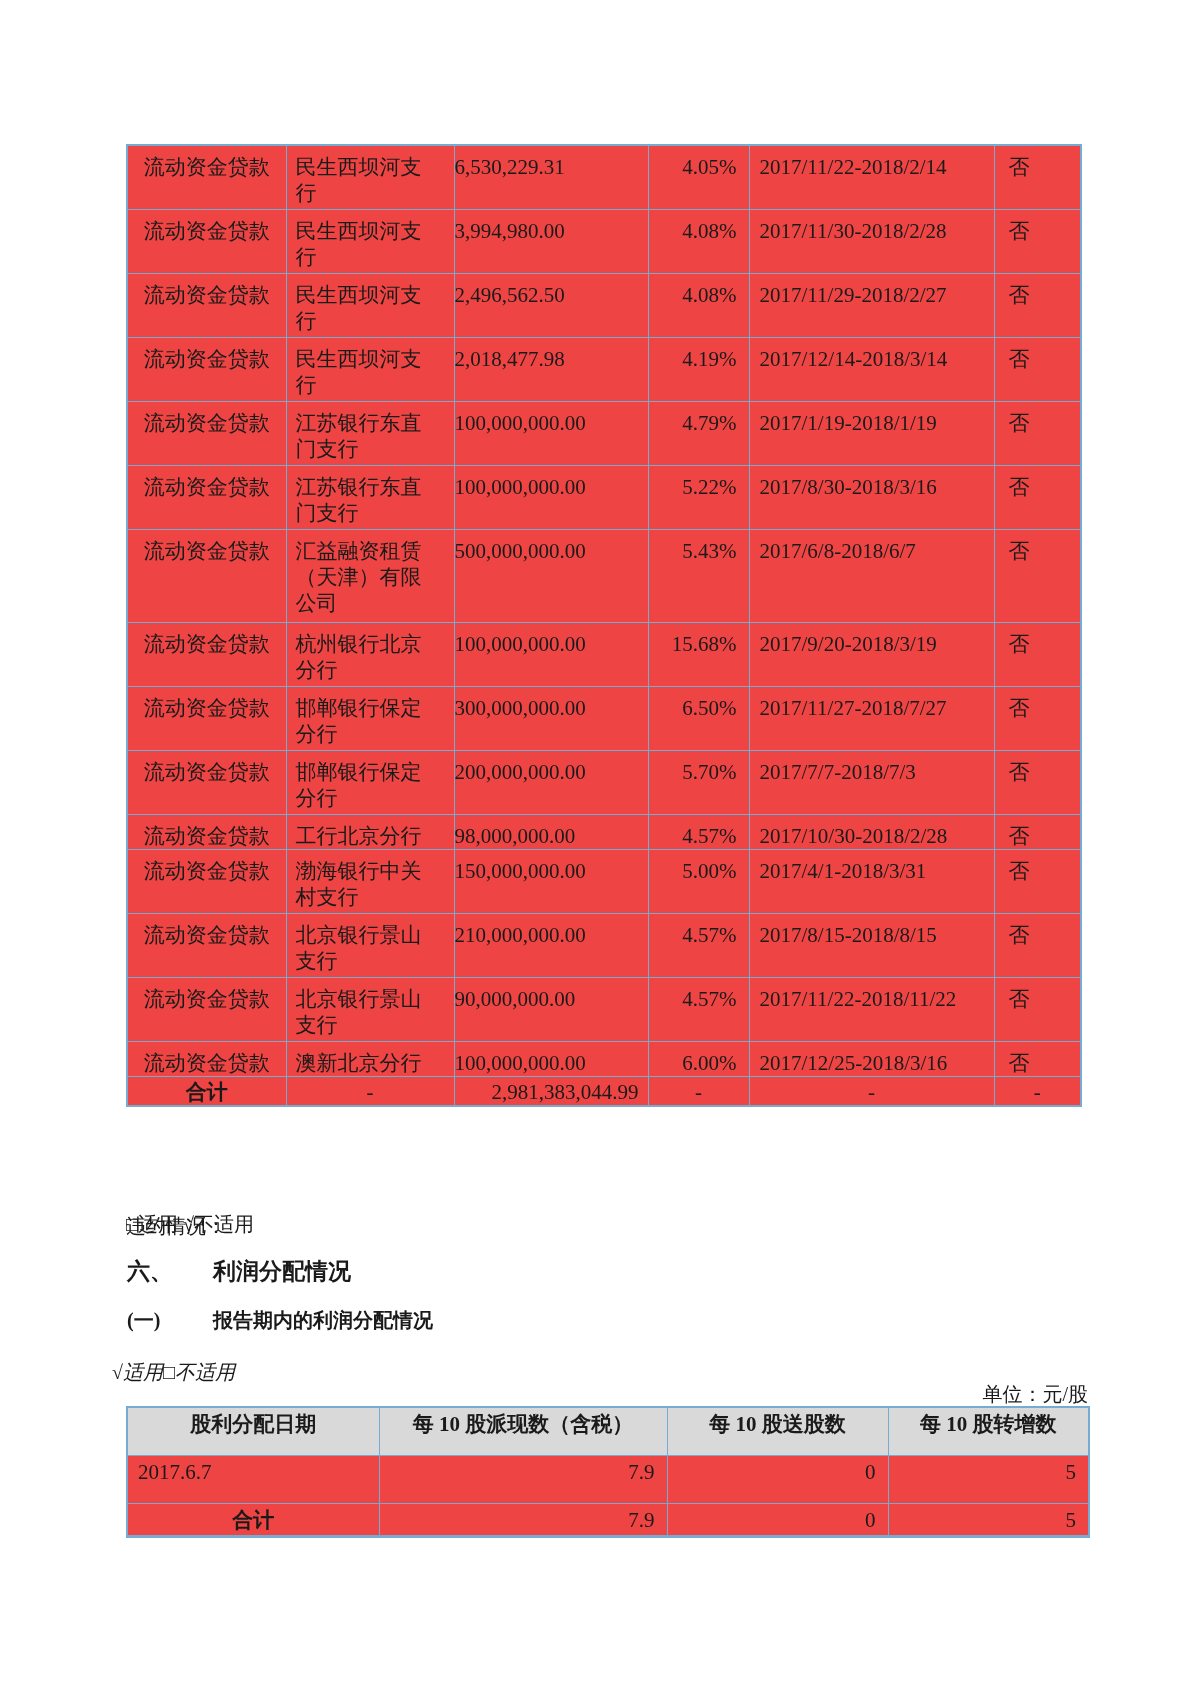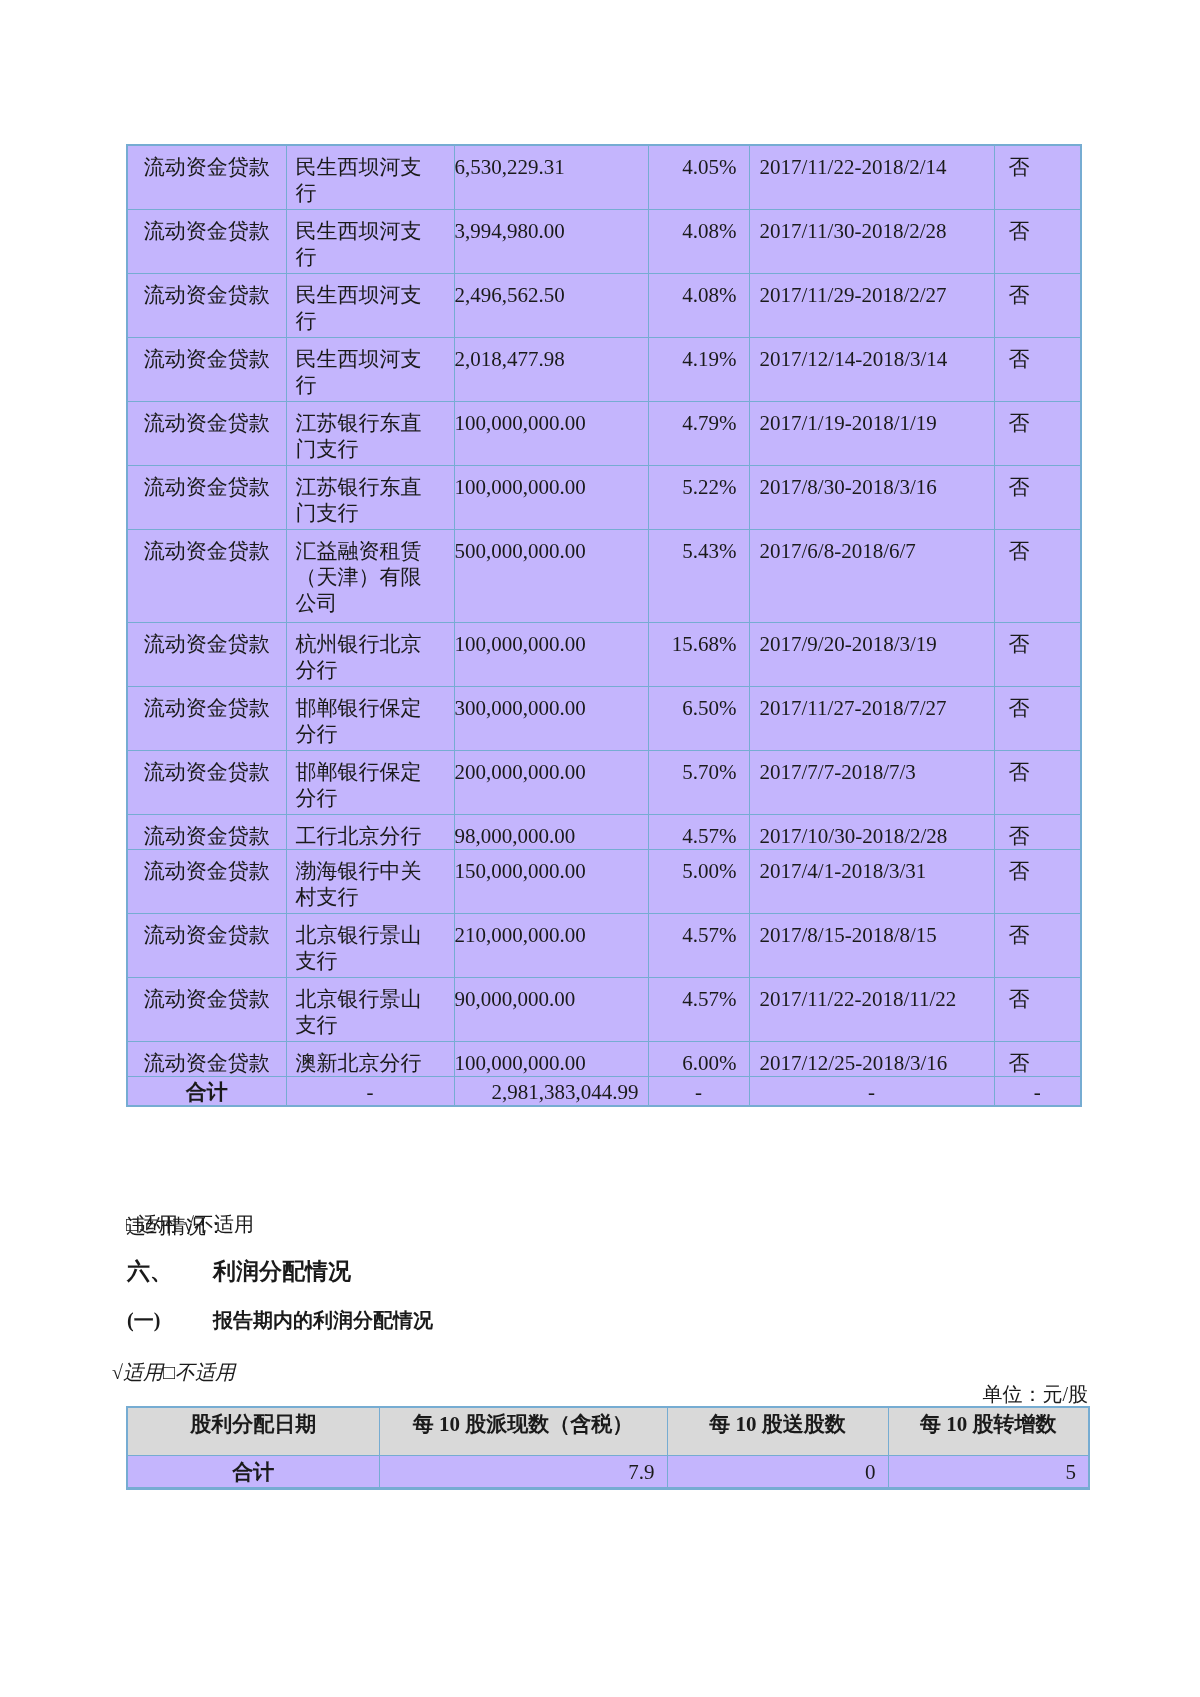--- a/index.html
+++ b/index.html
@@ -3,21 +3,21 @@
 <meta charset="utf-8">
 <style>
   html,body{margin:0;padding:0;}
   body{
     width:1200px;height:1697px;position:relative;
     background:var(--page_bg,#ffffff);
     color:var(--text,#1a1a1a);
     font-family:"Liberation Serif","DejaVu Serif",serif;
     overflow:hidden;
   }
-  table{border-collapse:collapse;table-layout:fixed;position:absolute;background:#c4b5fd;}
+  table{border-collapse:collapse;table-layout:fixed;position:absolute;background:#ef4444;}
 
   
   .loan-table{left:126px;top:144px;width:954px;border:2px solid var(--table_border,#76ACD2);}
   .loan-table td{
     border:1px solid var(--table_border,#76ACD2);
     vertical-align:top;font-size:21px;line-height:26px;padding:8px 0 0 0;
     overflow:hidden;white-space:normal;
   }
   tr.h1{height:34px;} tr.h2{height:64px;} tr.h3{height:93px;} tr.ht{height:30px;}
   .c-type{text-align:center;}
@@ -220,20 +220,26 @@
       <col style="width:221px">
       <col style="width:201px">
   </colgroup>
   <tbody>
     <tr class="dt-head">
       <td>股利分配日期</td>
       <td>每 10 股派现数（含税）</td>
       <td>每 10 股送股数</td>
       <td>每 10 股转增数</td>
     </tr>
+    <tr>
+      <td class="dt-date">2017.6.7</td>
+      <td class="dt-num">7.9</td>
+      <td class="dt-num">0</td>
+      <td class="dt-num">5</td>
+    </tr>
     <tr class="last">
       <td class="dt-total">合计</td>
       <td class="dt-num">7.9</td>
       <td class="dt-num">0</td>
       <td class="dt-num">5</td>
     </tr>
   </tbody>
 </table>
 
 </body></html>

